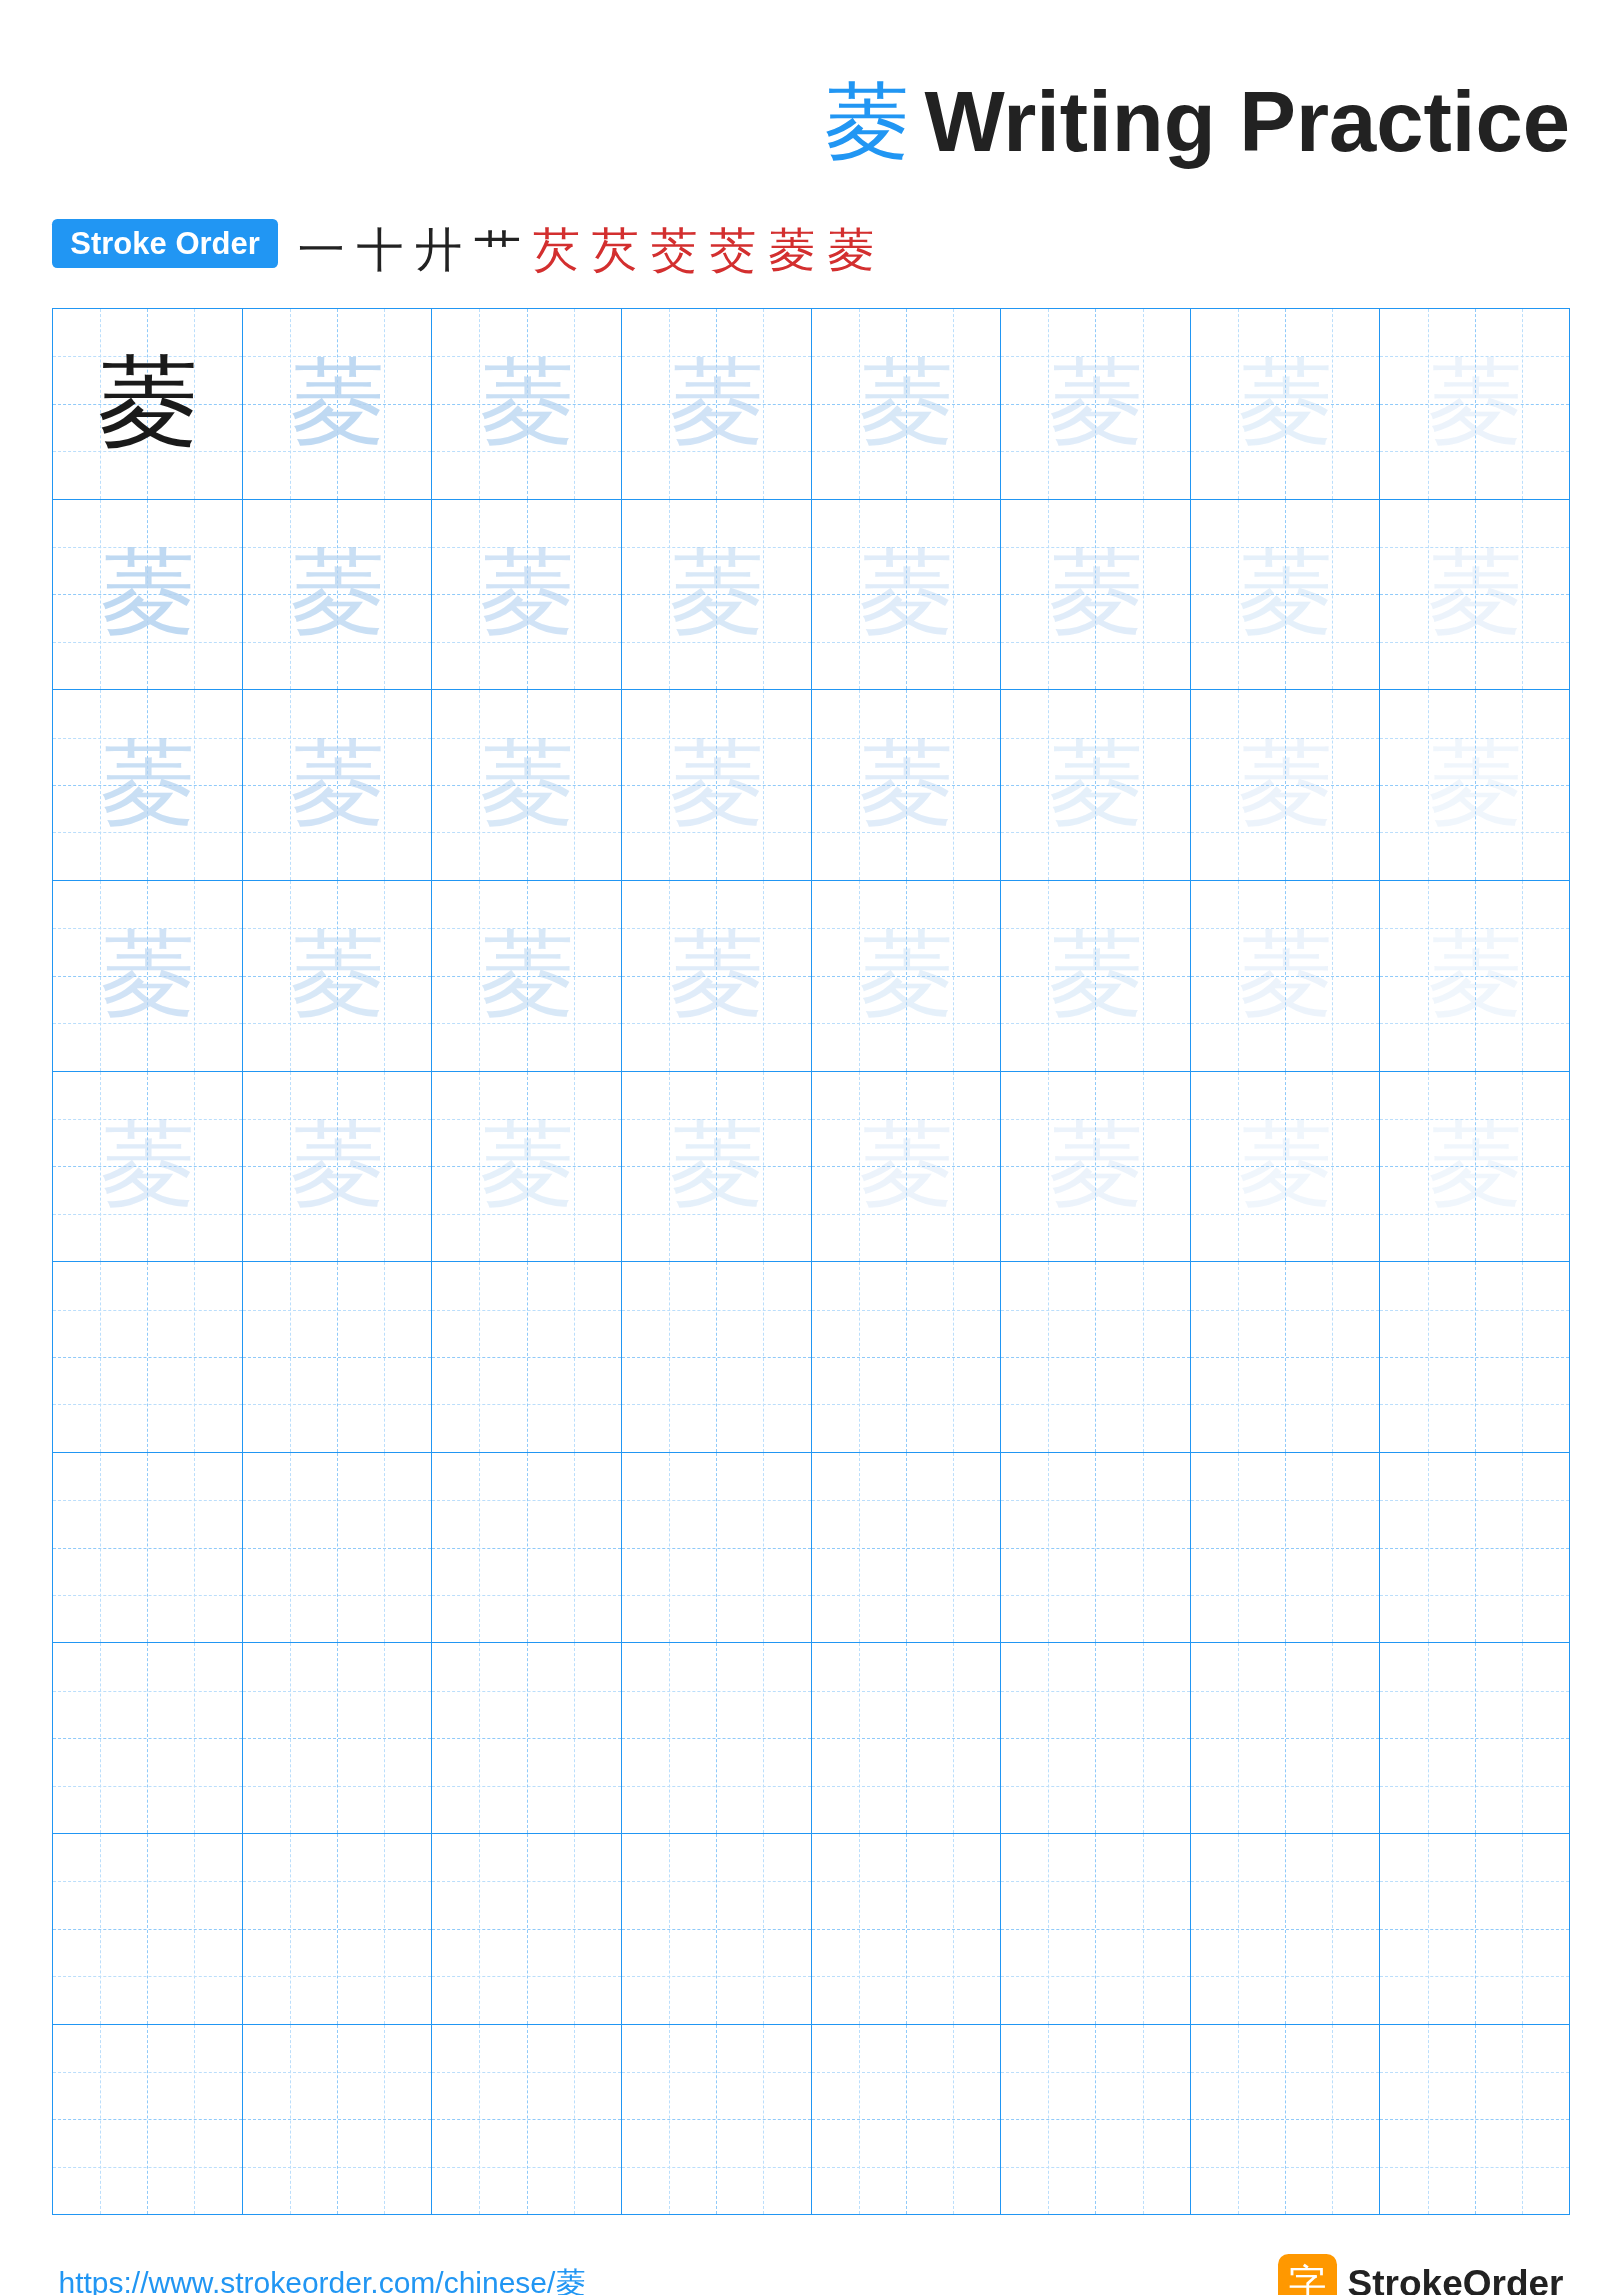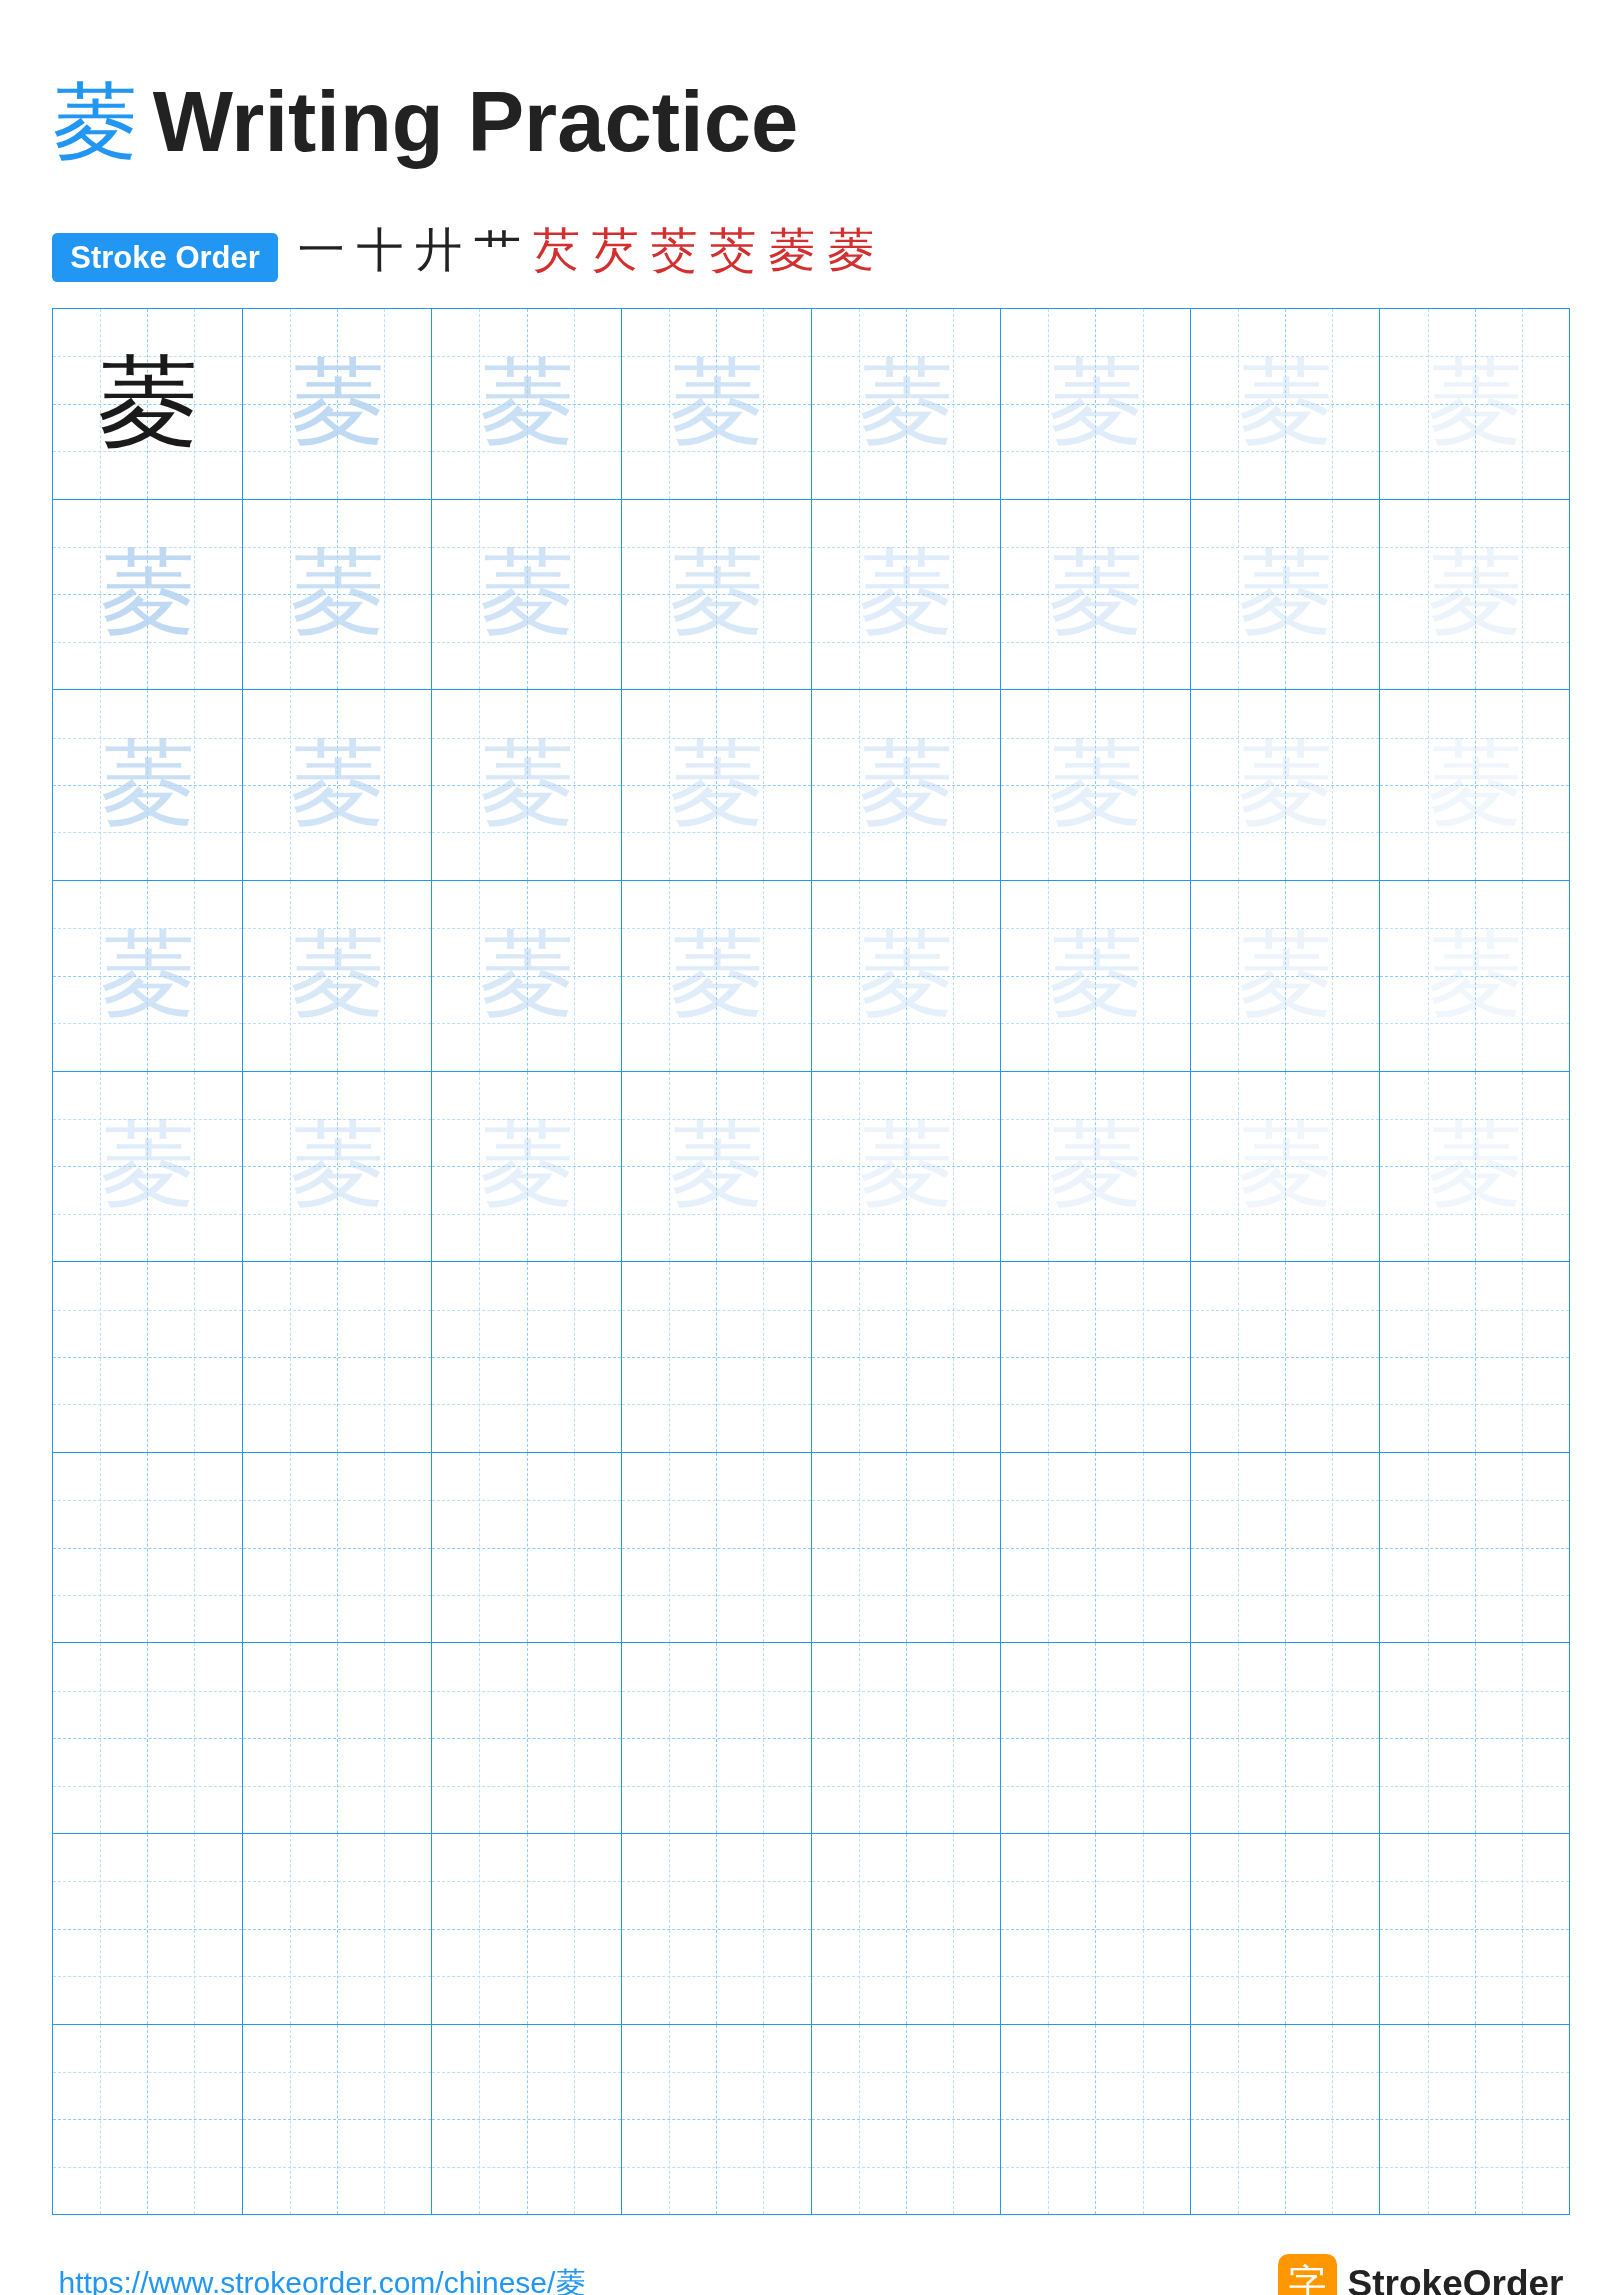--- a/index.html
+++ b/index.html
@@ -13,41 +13,41 @@
 
     .page {
       width: 1622px;
       min-height: 2295px;
       background: #fff;
       padding: 39px 52px;
     }
 
     
     .title-area {
-      text-align: left;
+      text-align: right;
       margin-bottom: 39px;
       margin-top: 26px;
     }
     .title-char {
       font-size: 85px;
       color: #2196F3;
       font-family: serif;
     }
     .title-text {
       font-size: 85px;
       color: #222;
       font-family: Arial, sans-serif;
       font-weight: bold;
       margin-left: 13px;
     }
 
     
     .stroke-order-row {
       display: flex;
-      align-items: flex-end;
+      align-items: flex-start;
       margin-bottom: 26px;
       gap: 19.6px;
     }
     .stroke-order-badge {
       background: #2196F3;
       color: #fff;
       font-size: 31px;
       font-family: Arial, sans-serif;
       font-weight: bold;
       padding: 6.5px 18.3px;

